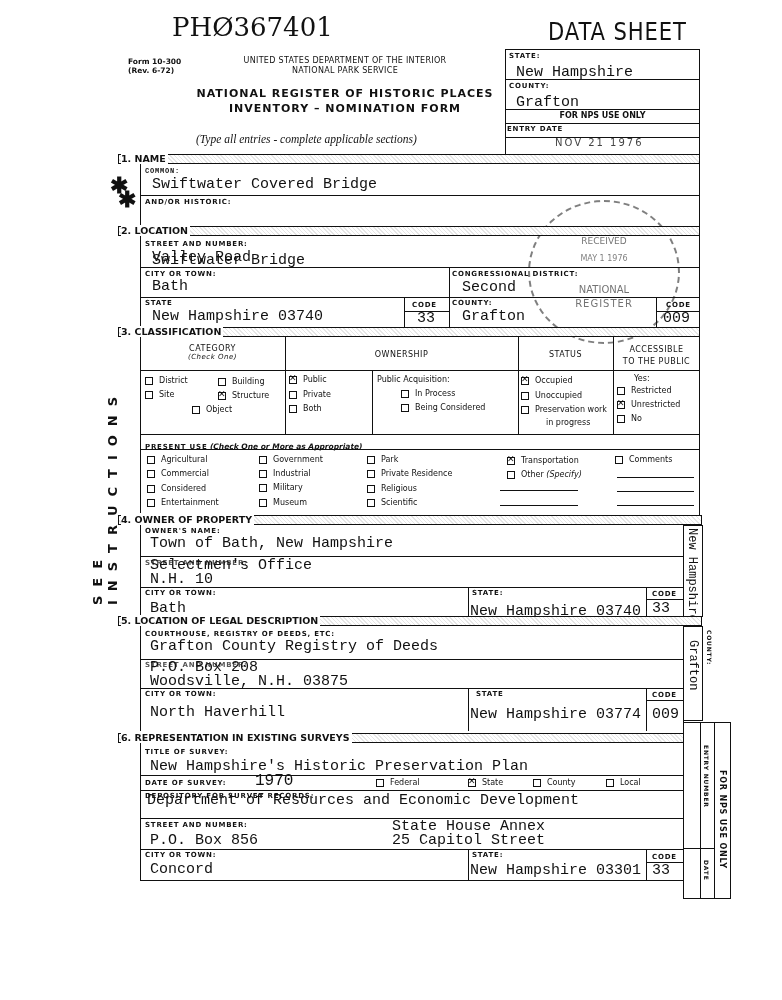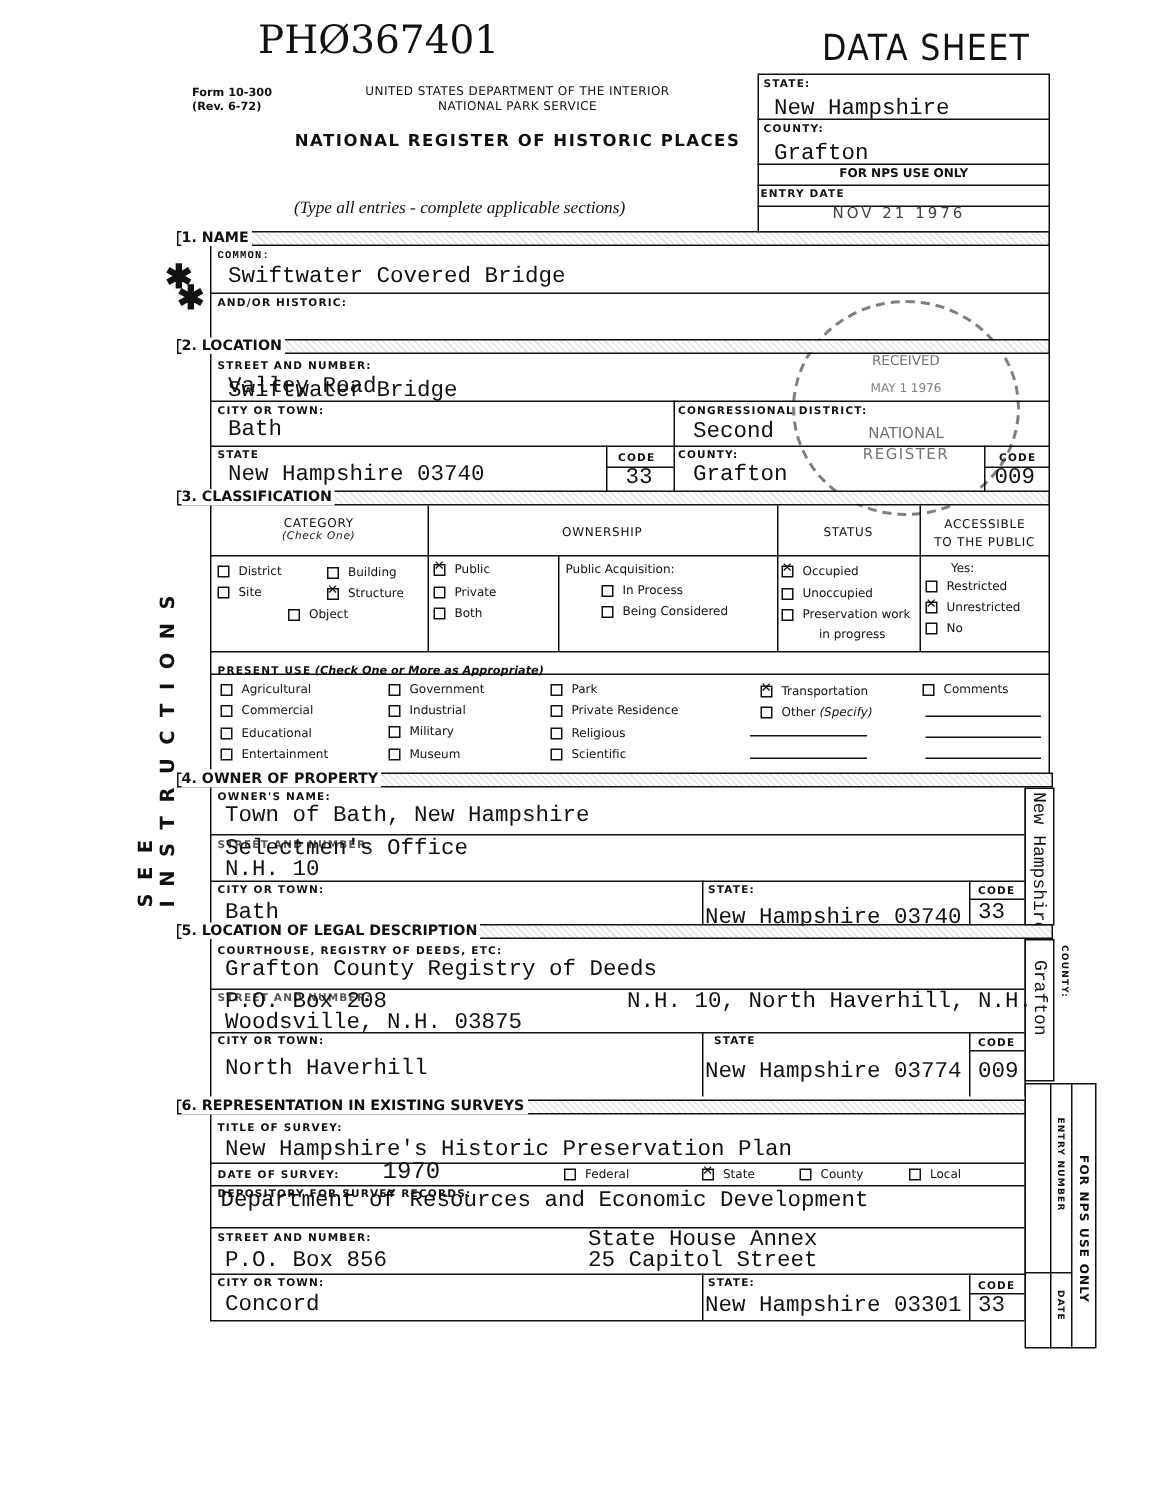--- a/index.html
+++ b/index.html
@@ -29,20 +29,21 @@
 <div class="abs" style="left:128px;top:57px;font-size:7.5px;font-weight:bold;line-height:9px;">
   <div>Form 10-300</div>
   <div>(Rev. 6-72)</div>
 </div>
 <div class="abs" style="left:200px;top:56px;width:290px;text-align:center;font-size:8px;line-height:10px;letter-spacing:0.3px;">
   <div>UNITED STATES DEPARTMENT OF THE INTERIOR</div>
   <div>NATIONAL PARK SERVICE</div>
 </div>
 <div class="abs" style="left:180px;top:86px;width:330px;text-align:center;font-size:11px;font-weight:bold;line-height:15px;letter-spacing:1px;">
   <div>NATIONAL REGISTER OF HISTORIC PLACES</div>
+  <div>INVENTORY – NOMINATION FORM</div>
 </div>
 <div class="abs serif" style="left:196px;top:133px;font-size:11.5px;font-style:italic;">(Type all entries -  complete applicable sections)</div>
 
 <div class="abs" style="left:548px;top:18px;font-size:24px;letter-spacing:1px;transform:scaleX(0.88);transform-origin:left;">DATA SHEET</div>
 
 <div class="abs box" style="left:505px;top:49px;width:195px;height:106px;"></div>
 <div class="abs lbl" style="left:509px;top:52px;">STATE:</div>
 <div class="abs mono val" style="left:516px;top:64px;">New Hampshire</div>
 <div class="hl" style="left:505px;top:79px;width:195px;"></div>
 <div class="abs lbl" style="left:509px;top:82px;">COUNTY:</div>
@@ -152,21 +153,21 @@
 
 <div class="hl" style="left:140px;top:434px;width:560px;"></div>
 <div class="abs" style="left:145px;top:442px;font-size:7.5px;">
   <span class="lbl">PRESENT USE</span>
   <span style="font-style:italic;font-weight:bold;font-size:7.5px;">(Check One or More as Appropriate)</span>
 </div>
 <div class="hl" style="left:140px;top:449px;width:560px;"></div>
 
 <div class="opt" style="left:147px;top:455px;"><span class="cb"></span><span>Agricultural</span></div>
 <div class="opt" style="left:147px;top:469px;"><span class="cb"></span><span>Commercial</span></div>
-<div class="opt" style="left:147px;top:484px;"><span class="cb"></span><span>Educational</span></div>
+<div class="opt" style="left:147px;top:484px;"><span class="cb"></span><span>Considered</span></div>
 <div class="opt" style="left:147px;top:498px;"><span class="cb"></span><span>Entertainment</span></div>
 <div class="opt" style="left:259px;top:455px;"><span class="cb"></span><span>Government</span></div>
 <div class="opt" style="left:259px;top:469px;"><span class="cb"></span><span>Industrial</span></div>
 <div class="opt" style="left:259px;top:483px;"><span class="cb"></span><span>Military</span></div>
 <div class="opt" style="left:259px;top:498px;"><span class="cb"></span><span>Museum</span></div>
 <div class="opt" style="left:367px;top:455px;"><span class="cb"></span><span>Park</span></div>
 <div class="opt" style="left:367px;top:469px;"><span class="cb"></span><span>Private Residence</span></div>
 <div class="opt" style="left:367px;top:484px;"><span class="cb"></span><span>Religious</span></div>
 <div class="opt" style="left:367px;top:498px;"><span class="cb"></span><span>Scientific</span></div>
 <div class="opt" style="left:507px;top:456px;"><span class="cb x"></span><span>Transportation</span></div>
@@ -214,21 +215,20 @@
 <div class="vl" style="left:683px;top:626px;height:105px;"></div>
 <div class="abs lbl" style="left:145px;top:630px;">COURTHOUSE, REGISTRY OF DEEDS, ETC:</div>
 <div class="abs mono val" style="left:150px;top:638px;">Grafton County Registry of Deeds</div>
 <div class="hl" style="left:140px;top:659px;width:543px;"></div>
 <div class="abs lbl" style="left:145px;top:661px;color:#555;">STREET AND NUMBER:</div>
 <div class="abs mono val" style="left:150px;top:661px;line-height:14px;">
   <div>P.O. Box 208</div>
   <div>Woodsville, N.H. 03875</div>
 </div>
 <div class="abs mono val" style="left:418px;top:661px;line-height:14px;">
-  <div>N.H. 10, North Haverhill, N.H.</div>
 </div>
 <div class="hl" style="left:140px;top:688px;width:543px;"></div>
 <div class="abs lbl" style="left:145px;top:690px;">CITY OR TOWN:</div>
 <div class="abs mono val" style="left:150px;top:704px;">North Haverhill</div>
 <div class="vl" style="left:468px;top:688px;height:43px;"></div>
 <div class="abs lbl" style="left:476px;top:690px;">STATE</div>
 <div class="abs mono val" style="left:470px;top:706px;">New Hampshire 03774</div>
 <div class="vl" style="left:646px;top:688px;height:43px;"></div>
 <div class="abs lbl" style="left:652px;top:691px;">CODE</div>
 <div class="hl" style="left:646px;top:700px;width:37px;"></div>

